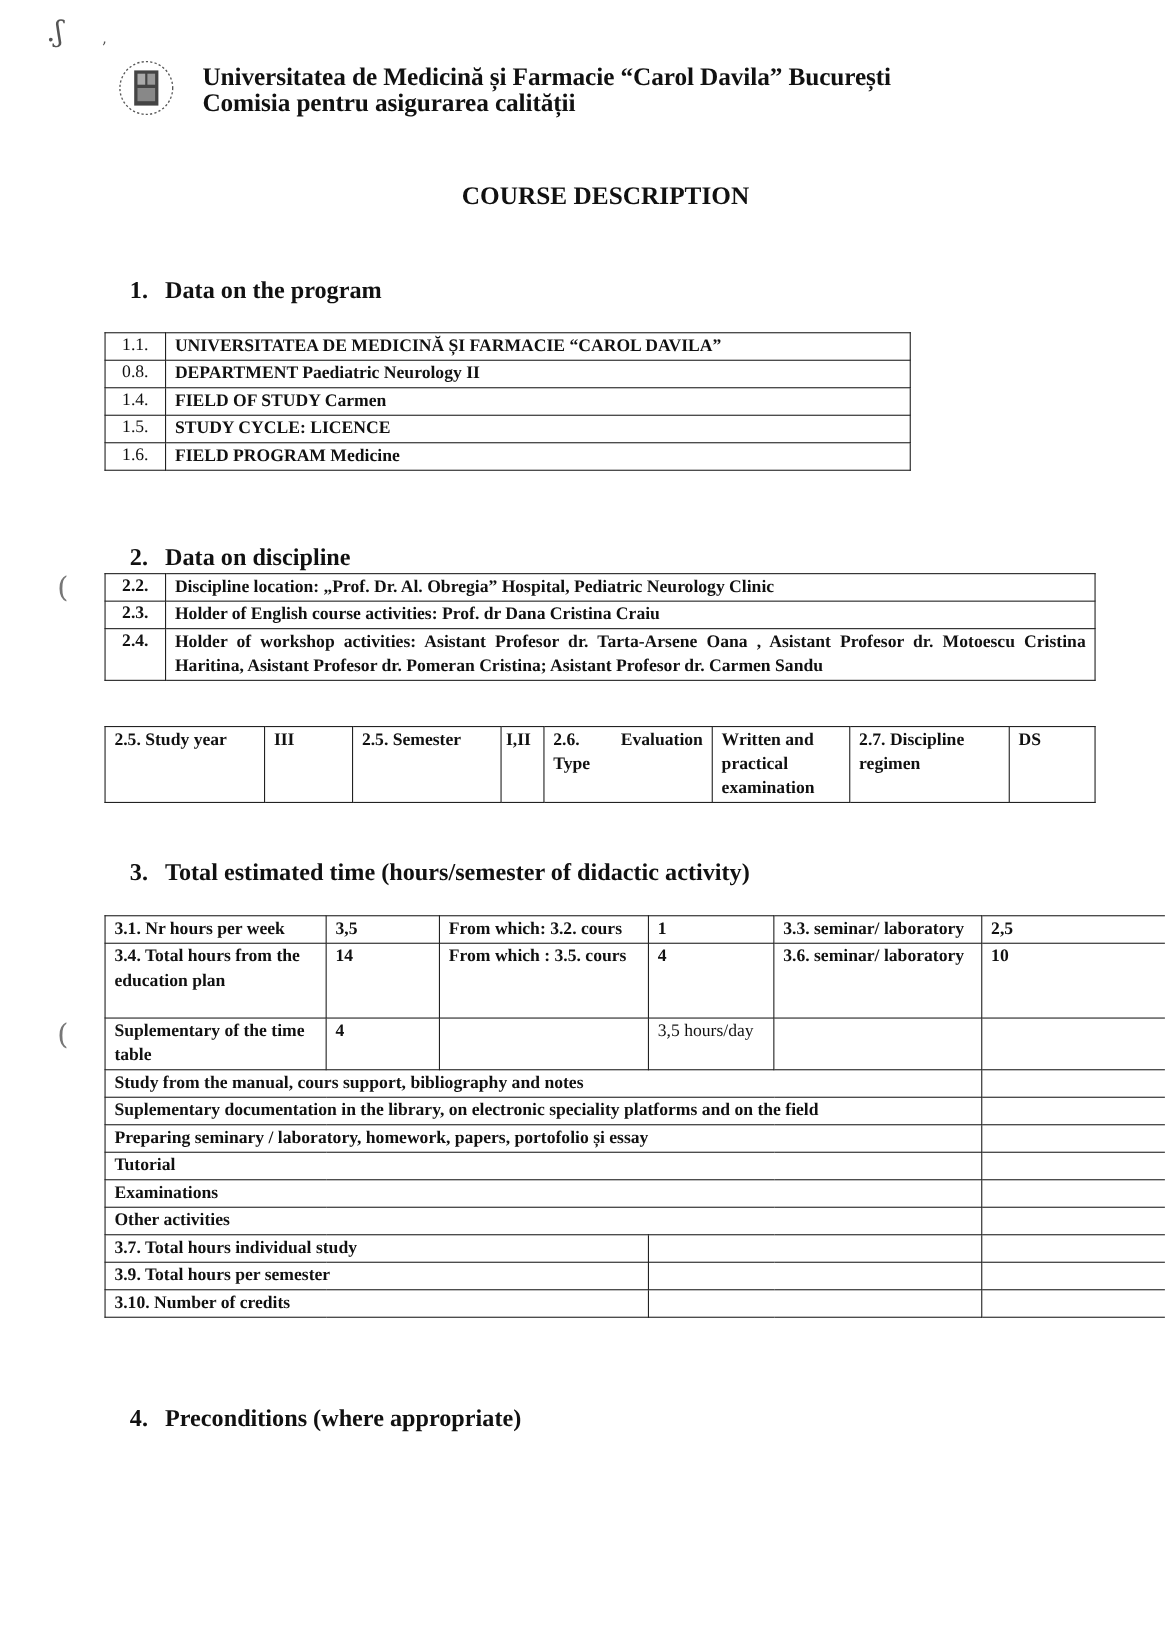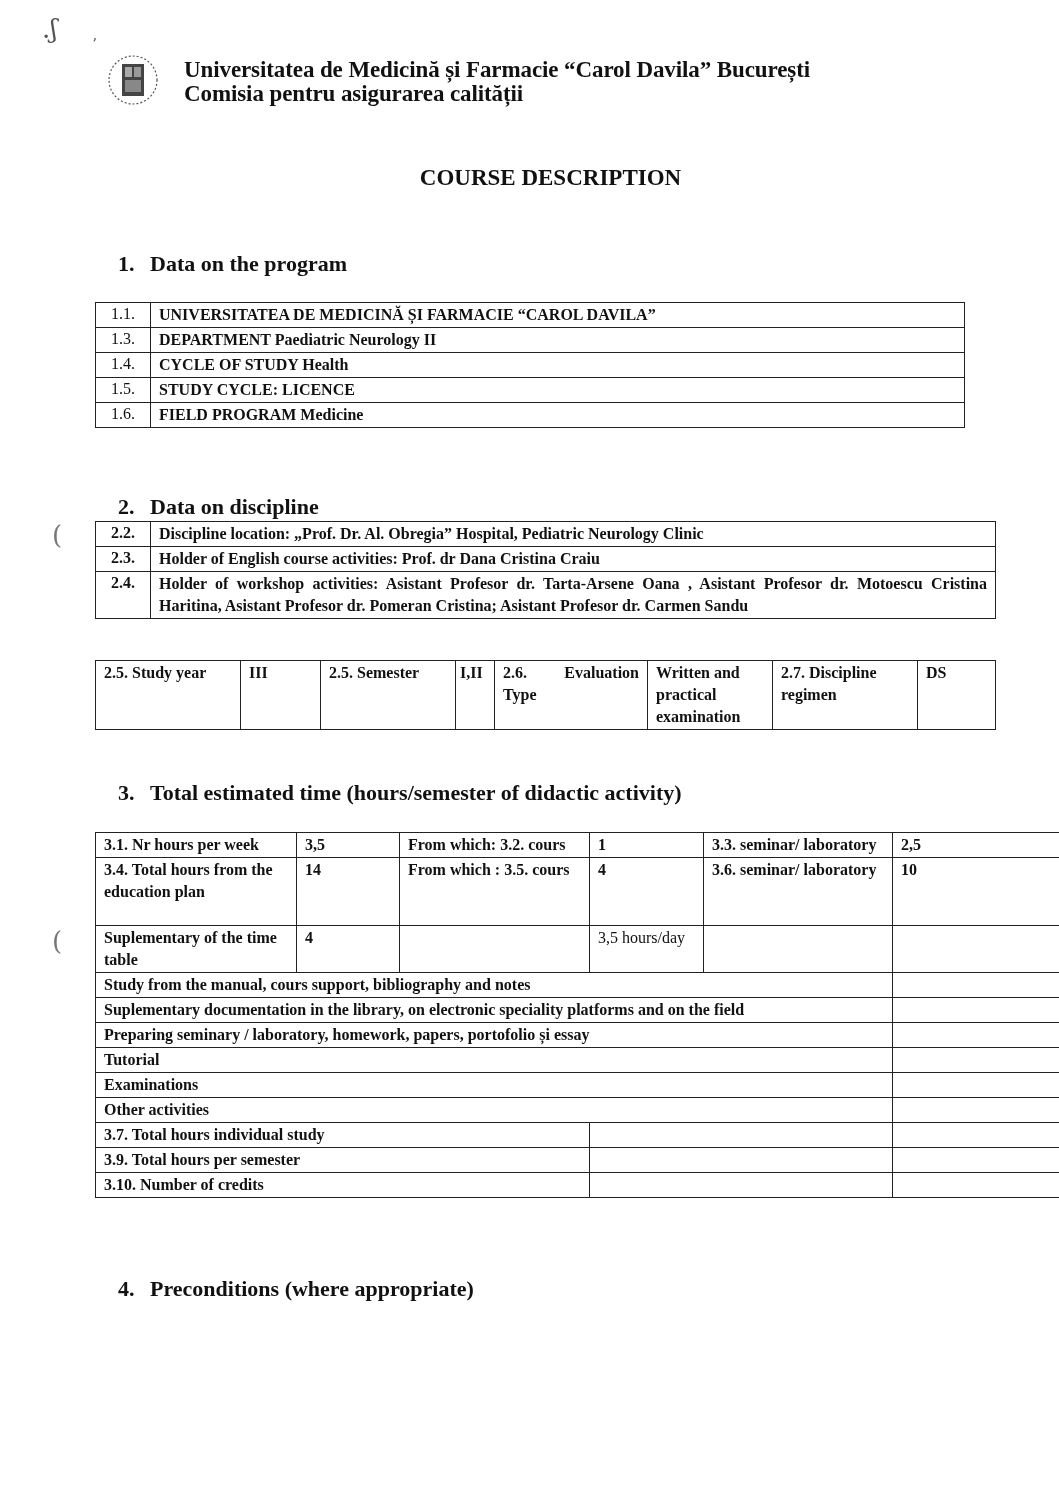--- a/index.html
+++ b/index.html
@@ -19,21 +19,21 @@
   .doc-title { position: absolute; left: 0; width: 1101px; top: 165px; text-align: center; font-size: 23px; font-weight: bold; }
 
   .section-heading { position: absolute; left: 106px; font-size: 22px; font-weight: bold; margin-left: 12px; }
   .section-heading .num { display: inline-block; width: 32px; }
 
   table { position: absolute; border-collapse: collapse; font-size: 16px; line-height: 22px; }
   td { border: 1px solid #222; vertical-align: top; padding: 1px 8px 1px 8px; }
   td.num { text-align: center; padding: 0 4px; width: 46px; }
   .bold { font-weight: bold; }
 
-  #t1 { left: 95px; top: 302px; width: 870px; }
+  #t1 { left: 95px; top: 302px; width: 733px; }
   #t1 td { line-height: 22px; }
   #t1 td.small { font-size: 15px; line-height: 20px; }
 
   #t2 { left: 95px; top: 521px; width: 901px; }
   #t2b { left: 95px; top: 660px; width: 901px; }
   #t2 .justify { text-align: justify; }
 
   #t3 { left: 95px; top: 832px; width: 1044px; padding-left: 29px; }
   #t3 td { line-height: 22px; padding: 1px 8px; }
 </style>
@@ -64,26 +64,26 @@
   <span class="num">1.</span><span>Data on the program</span>
 </div>
 
 <table id="t1">
   <tbody>
       <tr>
     <td class="num">1.1.</td>
     <td class="bold">UNIVERSITATEA DE MEDICINĂ ȘI FARMACIE “CAROL DAVILA”</td>
   </tr>
   <tr>
-    <td class="num">1.3.</td>
+    <td class="num">0.8.</td>
     <td class="bold">DEPARTMENT  Paediatric Neurology II</td>
   </tr>
   <tr>
     <td class="num">1.4.</td>
-    <td class="bold">CYCLE OF STUDY Health</td>
+    <td class="bold">FIELD OF STUDY Carmen</td>
   </tr>
   <tr>
     <td class="num">1.5.</td>
     <td class="bold">STUDY CYCLE: LICENCE</td>
   </tr>
   <tr>
     <td class="num">1.6.</td>
     <td class="bold">FIELD PROGRAM Medicine</td>
   </tr>
 </tbody>

